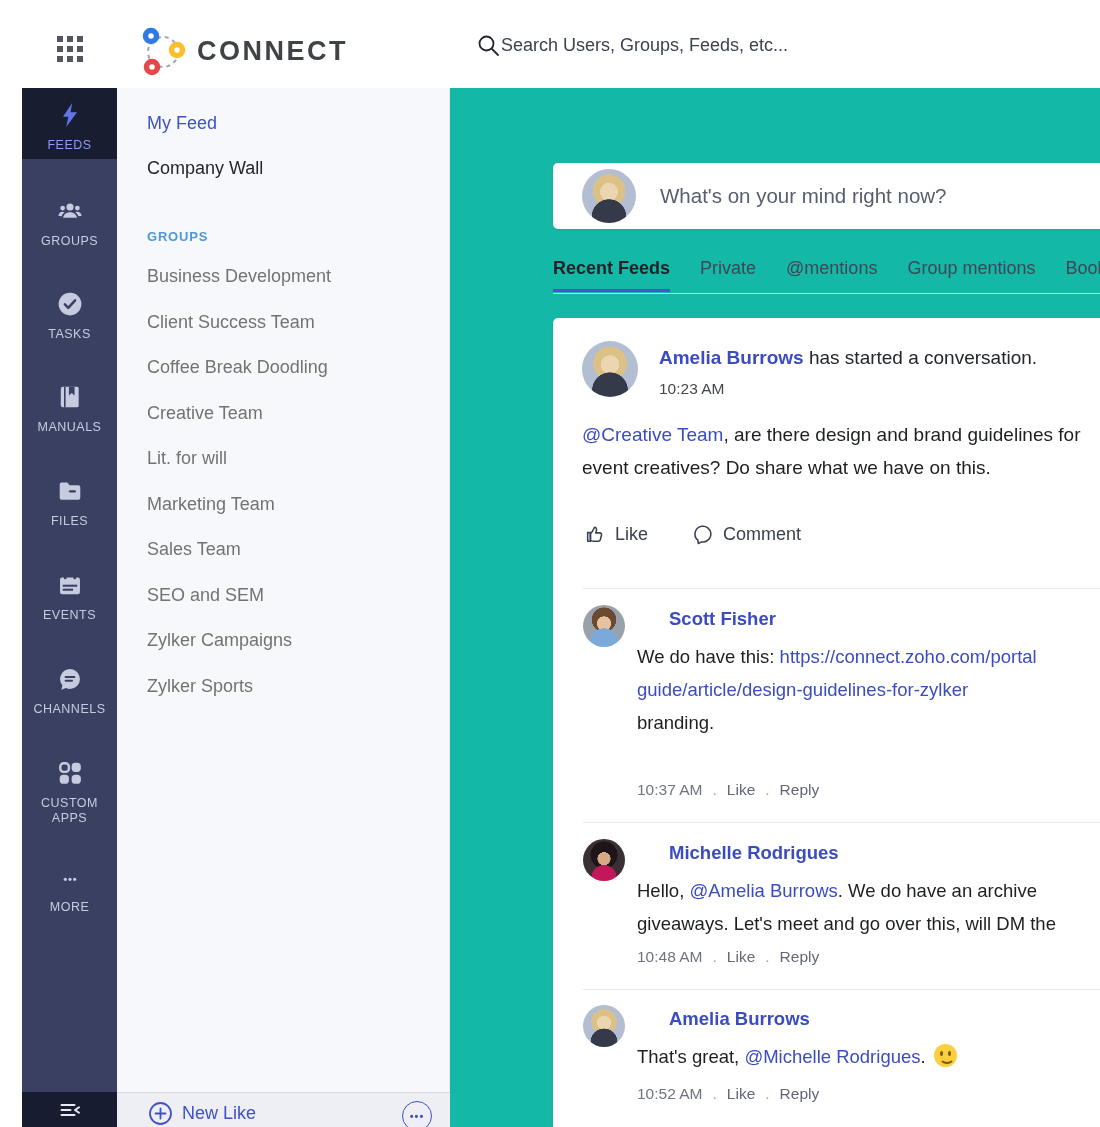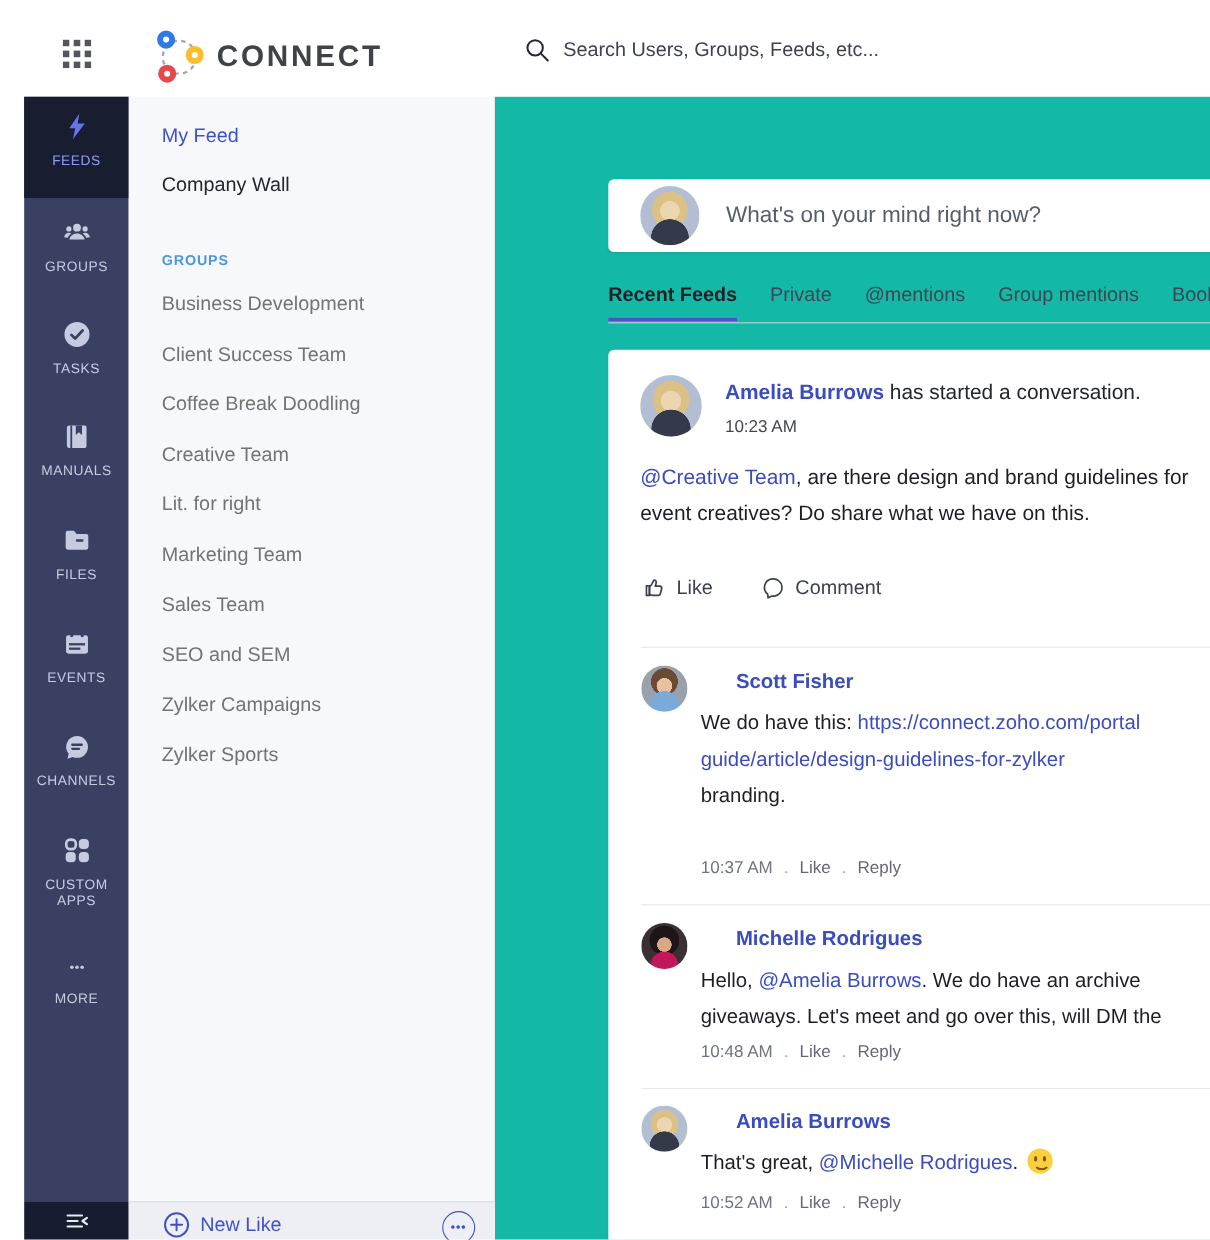--- a/index.html
+++ b/index.html
@@ -15,32 +15,32 @@
 
   
   .header { position:absolute; left:0; top:0; width:1100px; height:88px; background:#fff; }
   .grid-icon { position:absolute; left:57px; top:36px; width:26px; height:26px; }
   .logo { position:absolute; left:137px; top:26px; display:flex; align-items:center; }
   .logo-text { font-size:27px; font-weight:800; letter-spacing:2.5px; color:#3f4347; margin-left:10px; }
   .search-wrap { position:absolute; left:476px; top:33px; display:flex; align-items:center; }
   .search-input {
     border:none; outline:none; background:transparent;
     font-family:"Liberation Sans",sans-serif; font-size:18px; color:#ef4444;
-    margin-left:12px; width:360px;
+    margin-left:1px; width:360px;
   }
   .search-input::placeholder { color:#3c4250; opacity:1; }
 
   
   .icon-sidebar { position:absolute; left:22px; top:88px; width:95px; height:1004px; background:#394061; }
   .nav-item { position:absolute; left:0; width:95px; text-align:center; cursor:pointer; }
   .nav-item .nav-label {
     display:block; margin-top:6px; font-size:12.5px; letter-spacing:.5px;
     color:#c6cbdf; line-height:15px;
   }
-  .nav-item.active-block { left:0; top:0; width:95px; height:92px; background:#191d30; padding-top:14px; position:absolute; }
+  .nav-item.active-block { left:0; top:0; width:95px; height:71px; background:#191d30; padding-top:14px; position:absolute; }
   .nav-item.active-block .nav-label { color:#8e9cf3; }
   .nav-icon { display:inline-block; width:26px; height:26px; }
   .collapse-bar { position:absolute; left:22px; top:1092px; width:95px; height:35px; background:#181c30; display:flex; align-items:center; justify-content:center; cursor:pointer; }
 
   
   .groups-sidebar { position:absolute; left:117px; top:88px; width:333px; height:1004px; background:#f7f8fb; border-right:1px solid #e4e7ee; }
   .side-link { position:absolute; left:30px; font-size:18px; color:#24262e; cursor:pointer; white-space:nowrap; }
   .side-link.active { color:#3f51c5; }
   .groups-header { position:absolute; left:30px; font-size:13px; font-weight:bold; letter-spacing:.8px; color:#4d96e0; }
   .group-item { position:absolute; left:30px; font-size:18px; color:#737373; cursor:pointer; white-space:nowrap; }
@@ -237,21 +237,21 @@
 
 <div class="groups-sidebar">
   <div class="side-link active" style="top:25px">My Feed</div>
   <div class="side-link" style="top:70px">Company Wall</div>
   <div class="groups-header" style="top:141px">GROUPS</div>
 
   <div class="group-item" style="top:178px">Business Development</div>
   <div class="group-item" style="top:223.5px">Client Success Team</div>
   <div class="group-item" style="top:269px">Coffee Break Doodling</div>
   <div class="group-item" style="top:314.5px">Creative Team</div>
-  <div class="group-item" style="top:360px">Lit. for right</div>
+  <div class="group-item" style="top:360px">Lit. for will</div>
   <div class="group-item" style="top:405.5px">Marketing Team</div>
   <div class="group-item" style="top:451px">Sales Team</div>
   <div class="group-item" style="top:496.5px">SEO and SEM</div>
   <div class="group-item" style="top:542px">Zylker Campaigns</div>
   <div class="group-item" style="top:587.5px">Zylker Sports</div>
 </div>
 
 <div class="new-group-bar">
   <div class="new-group-btn">
     <svg width="25" height="25" viewBox="0 0 25 25" fill="none" stroke="#3f51c5" stroke-width="1.8" stroke-linecap="round">

